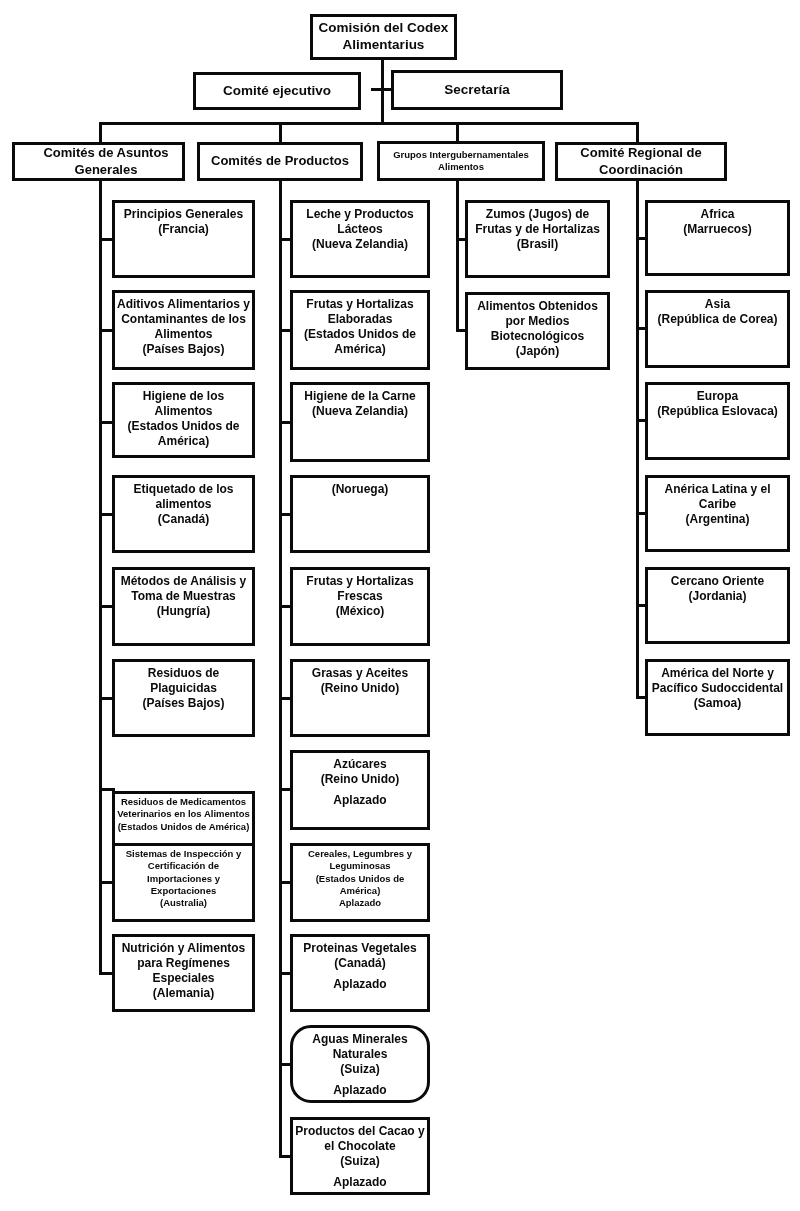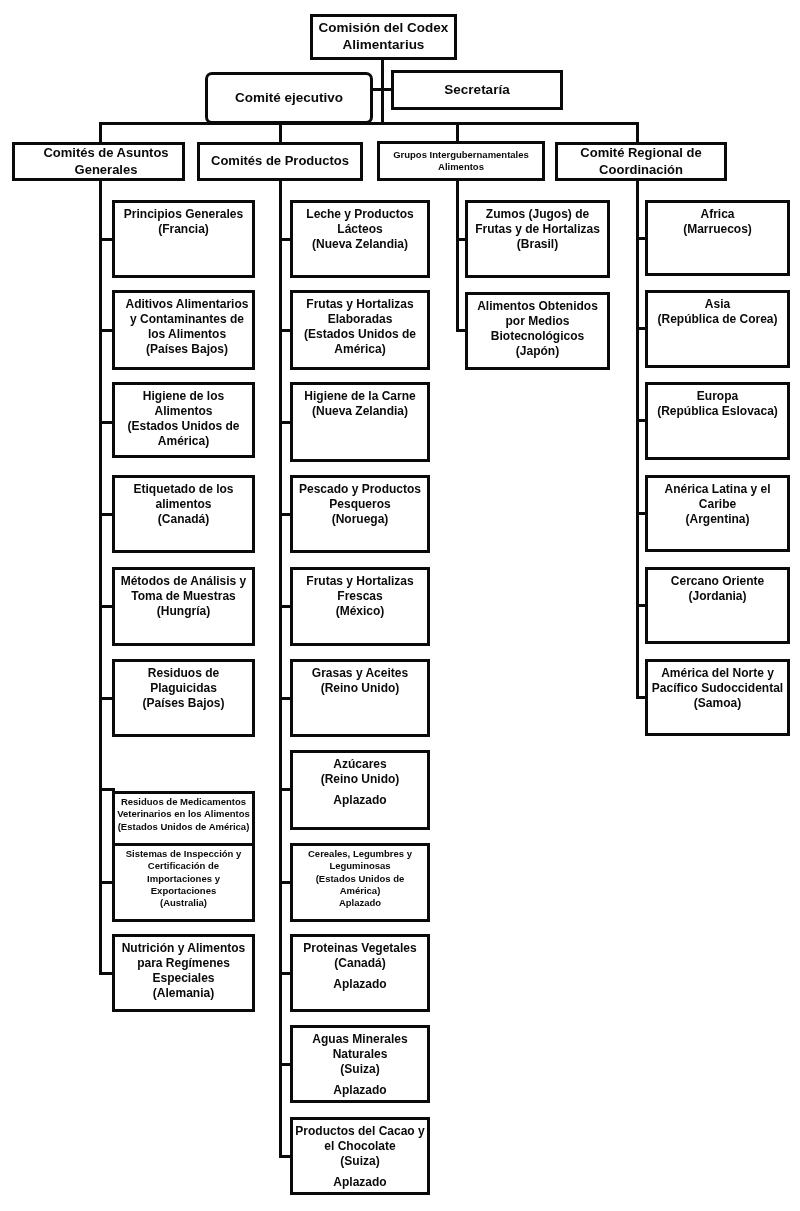--- a/index.html
+++ b/index.html
@@ -28,21 +28,21 @@
     display:flex; flex-direction:column; justify-content:center;
   }
   .line { position:absolute; background:#0a0a0a; }
 </style>
 </head>
 <body>
 
 <div class="topbox" style="left:310px;top:14px;width:147px;height:46px;">
   <span>Comisión del Codex Alimentarius</span>
 </div>
-<div class="topbox" style="left:205px;top:72px;width:168px;height:52px;border-radius:7px;">
+<div class="topbox" style="left:193px;top:72px;width:168px;height:38px;">
   <span>Comité ejecutivo</span>
 </div>
 <div class="topbox" style="left:391px;top:70px;width:172px;height:40px;">
   <span>Secretaría</span>
 </div>
 
 <div class="line" style="left:381px;top:59px;width:3px;height:66px;"></div>
 <div class="line" style="left:371px;top:88px;width:22px;height:3px;"></div>
 <div class="line" style="left:99px;top:122px;width:540px;height:3px;"></div>
 <div class="line" style="left:99px;top:122px;width:3px;height:22px;"></div>
@@ -97,21 +97,21 @@
 <div class="line" style="left:636px;top:327px;width:12px;height:3px;"></div>
 <div class="line" style="left:636px;top:419px;width:12px;height:3px;"></div>
 <div class="line" style="left:636px;top:512px;width:12px;height:3px;"></div>
 <div class="line" style="left:636px;top:604px;width:12px;height:3px;"></div>
 <div class="line" style="left:636px;top:696px;width:12px;height:3px;"></div>
 
 <div class="box" style="left:112px;top:200px;width:143px;height:78px;">
   <div>Principios Generales</div>
   <div class="country">(Francia)</div>
 </div>
-<div class="box" style="left:112px;top:290px;width:143px;height:80px;padding-left:9px;">
+<div class="box" style="left:112px;top:290px;width:143px;height:80px;">
   <div>Aditivos Alimentarios y Contaminantes de los Alimentos</div>
   <div class="country">(Países Bajos)</div>
 </div>
 <div class="box" style="left:112px;top:382px;width:143px;height:76px;">
   <div>Higiene de los Alimentos</div>
   <div class="country">(Estados Unidos de América)</div>
 </div>
 <div class="box" style="left:112px;top:475px;width:143px;height:78px;">
   <div>Etiquetado de los alimentos</div>
   <div class="country">(Canadá)</div>
@@ -143,21 +143,20 @@
 </div>
 <div class="box" style="left:290px;top:290px;width:140px;height:80px;">
   <div>Frutas y Hortalizas Elaboradas</div>
   <div class="country">(Estados Unidos de América)</div>
 </div>
 <div class="box" style="left:290px;top:382px;width:140px;height:80px;">
   <div>Higiene de la Carne</div>
   <div class="country">(Nueva Zelandia)</div>
 </div>
 <div class="box" style="left:290px;top:475px;width:140px;height:78px;">
-  <div>Pescado y Productos Pesqueros</div>
   <div class="country">(Noruega)</div>
 </div>
 <div class="box" style="left:290px;top:567px;width:140px;height:79px;">
   <div>Frutas y Hortalizas Frescas</div>
   <div class="country">(México)</div>
 </div>
 <div class="box" style="left:290px;top:659px;width:140px;height:78px;">
   <div>Grasas y Aceites</div>
   <div class="country">(Reino Unido)</div>
 </div>
@@ -169,21 +168,21 @@
 <div class="box small" style="left:290px;top:843px;width:140px;height:79px;">
   <div>Cereales, Legumbres y Leguminosas</div>
   <div class="country">(Estados Unidos de América)</div>
   <div class="status">Aplazado</div>
 </div>
 <div class="box" style="left:290px;top:934px;width:140px;height:78px;">
   <div>Proteinas Vegetales</div>
   <div class="country">(Canadá)</div>
   <div class="status">Aplazado</div>
 </div>
-<div class="box" style="left:290px;top:1025px;width:140px;height:78px;">
+<div class="box" style="left:290px;top:1025px;width:140px;height:78px;border-radius:21px;">
   <div>Aguas Minerales Naturales</div>
   <div class="country">(Suiza)</div>
   <div class="status">Aplazado</div>
 </div>
 <div class="box" style="left:290px;top:1117px;width:140px;height:78px;">
   <div>Productos del Cacao y el Chocolate</div>
   <div class="country">(Suiza)</div>
   <div class="status">Aplazado</div>
 </div>
 

